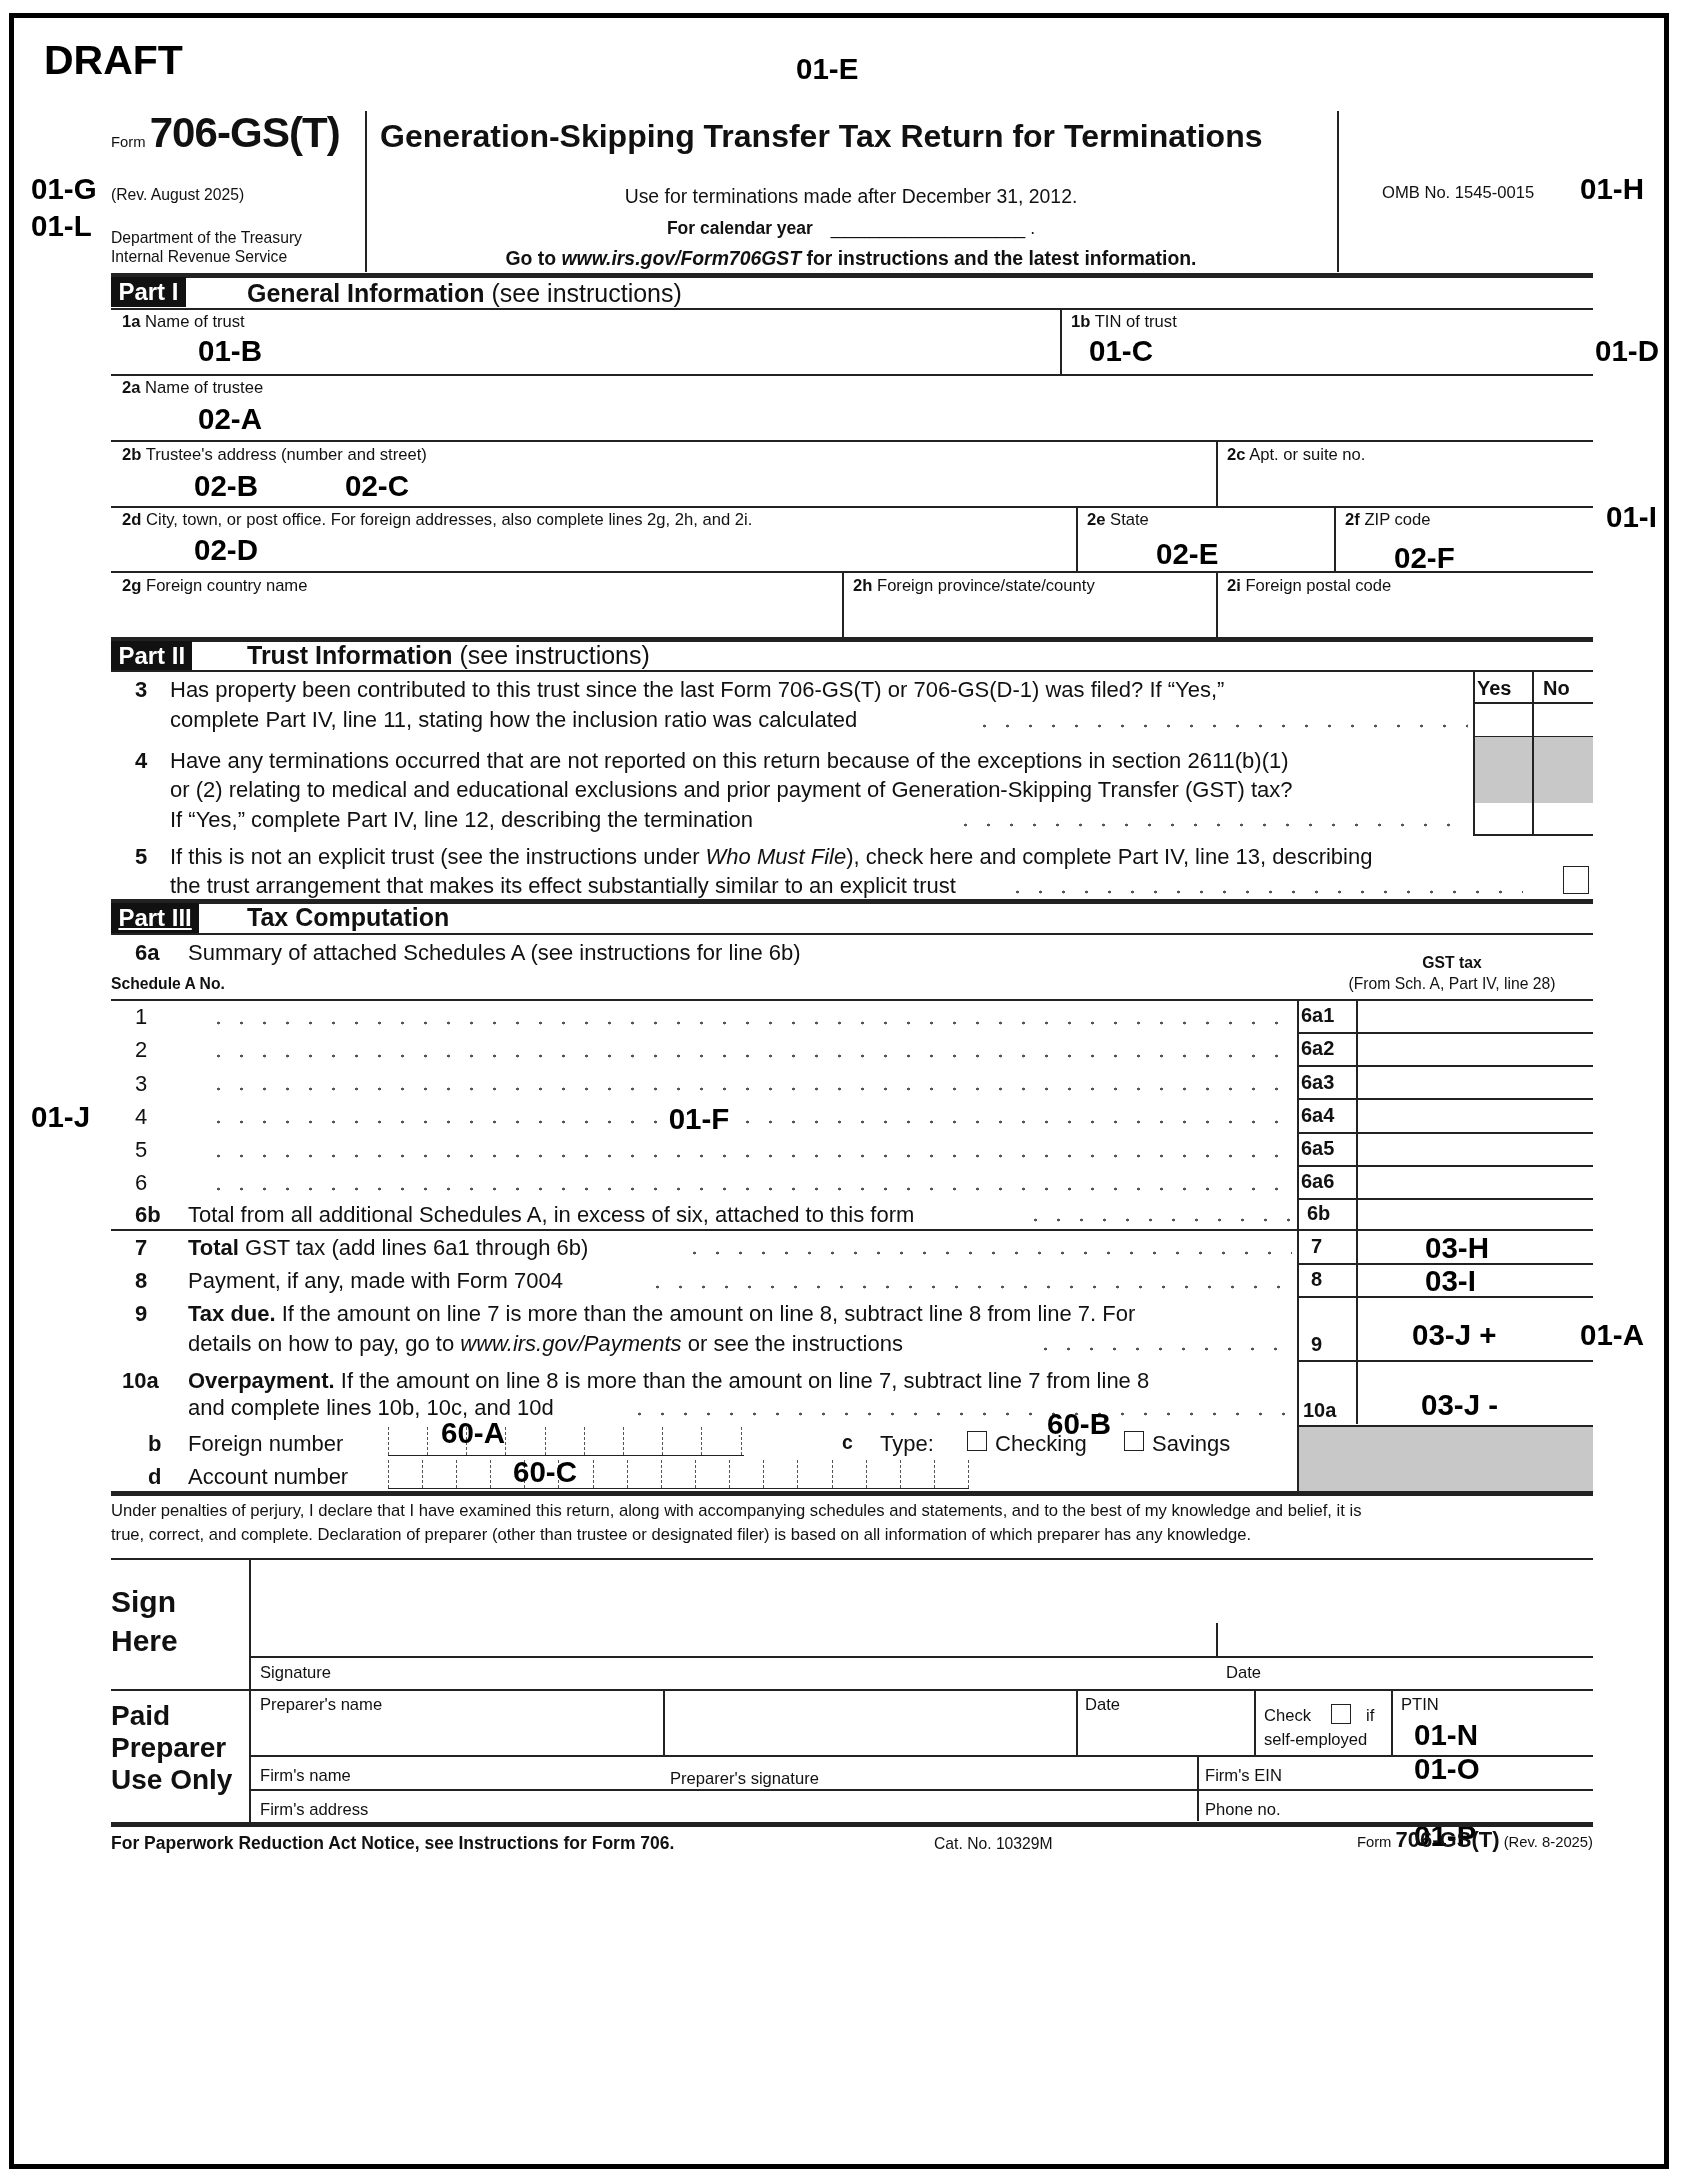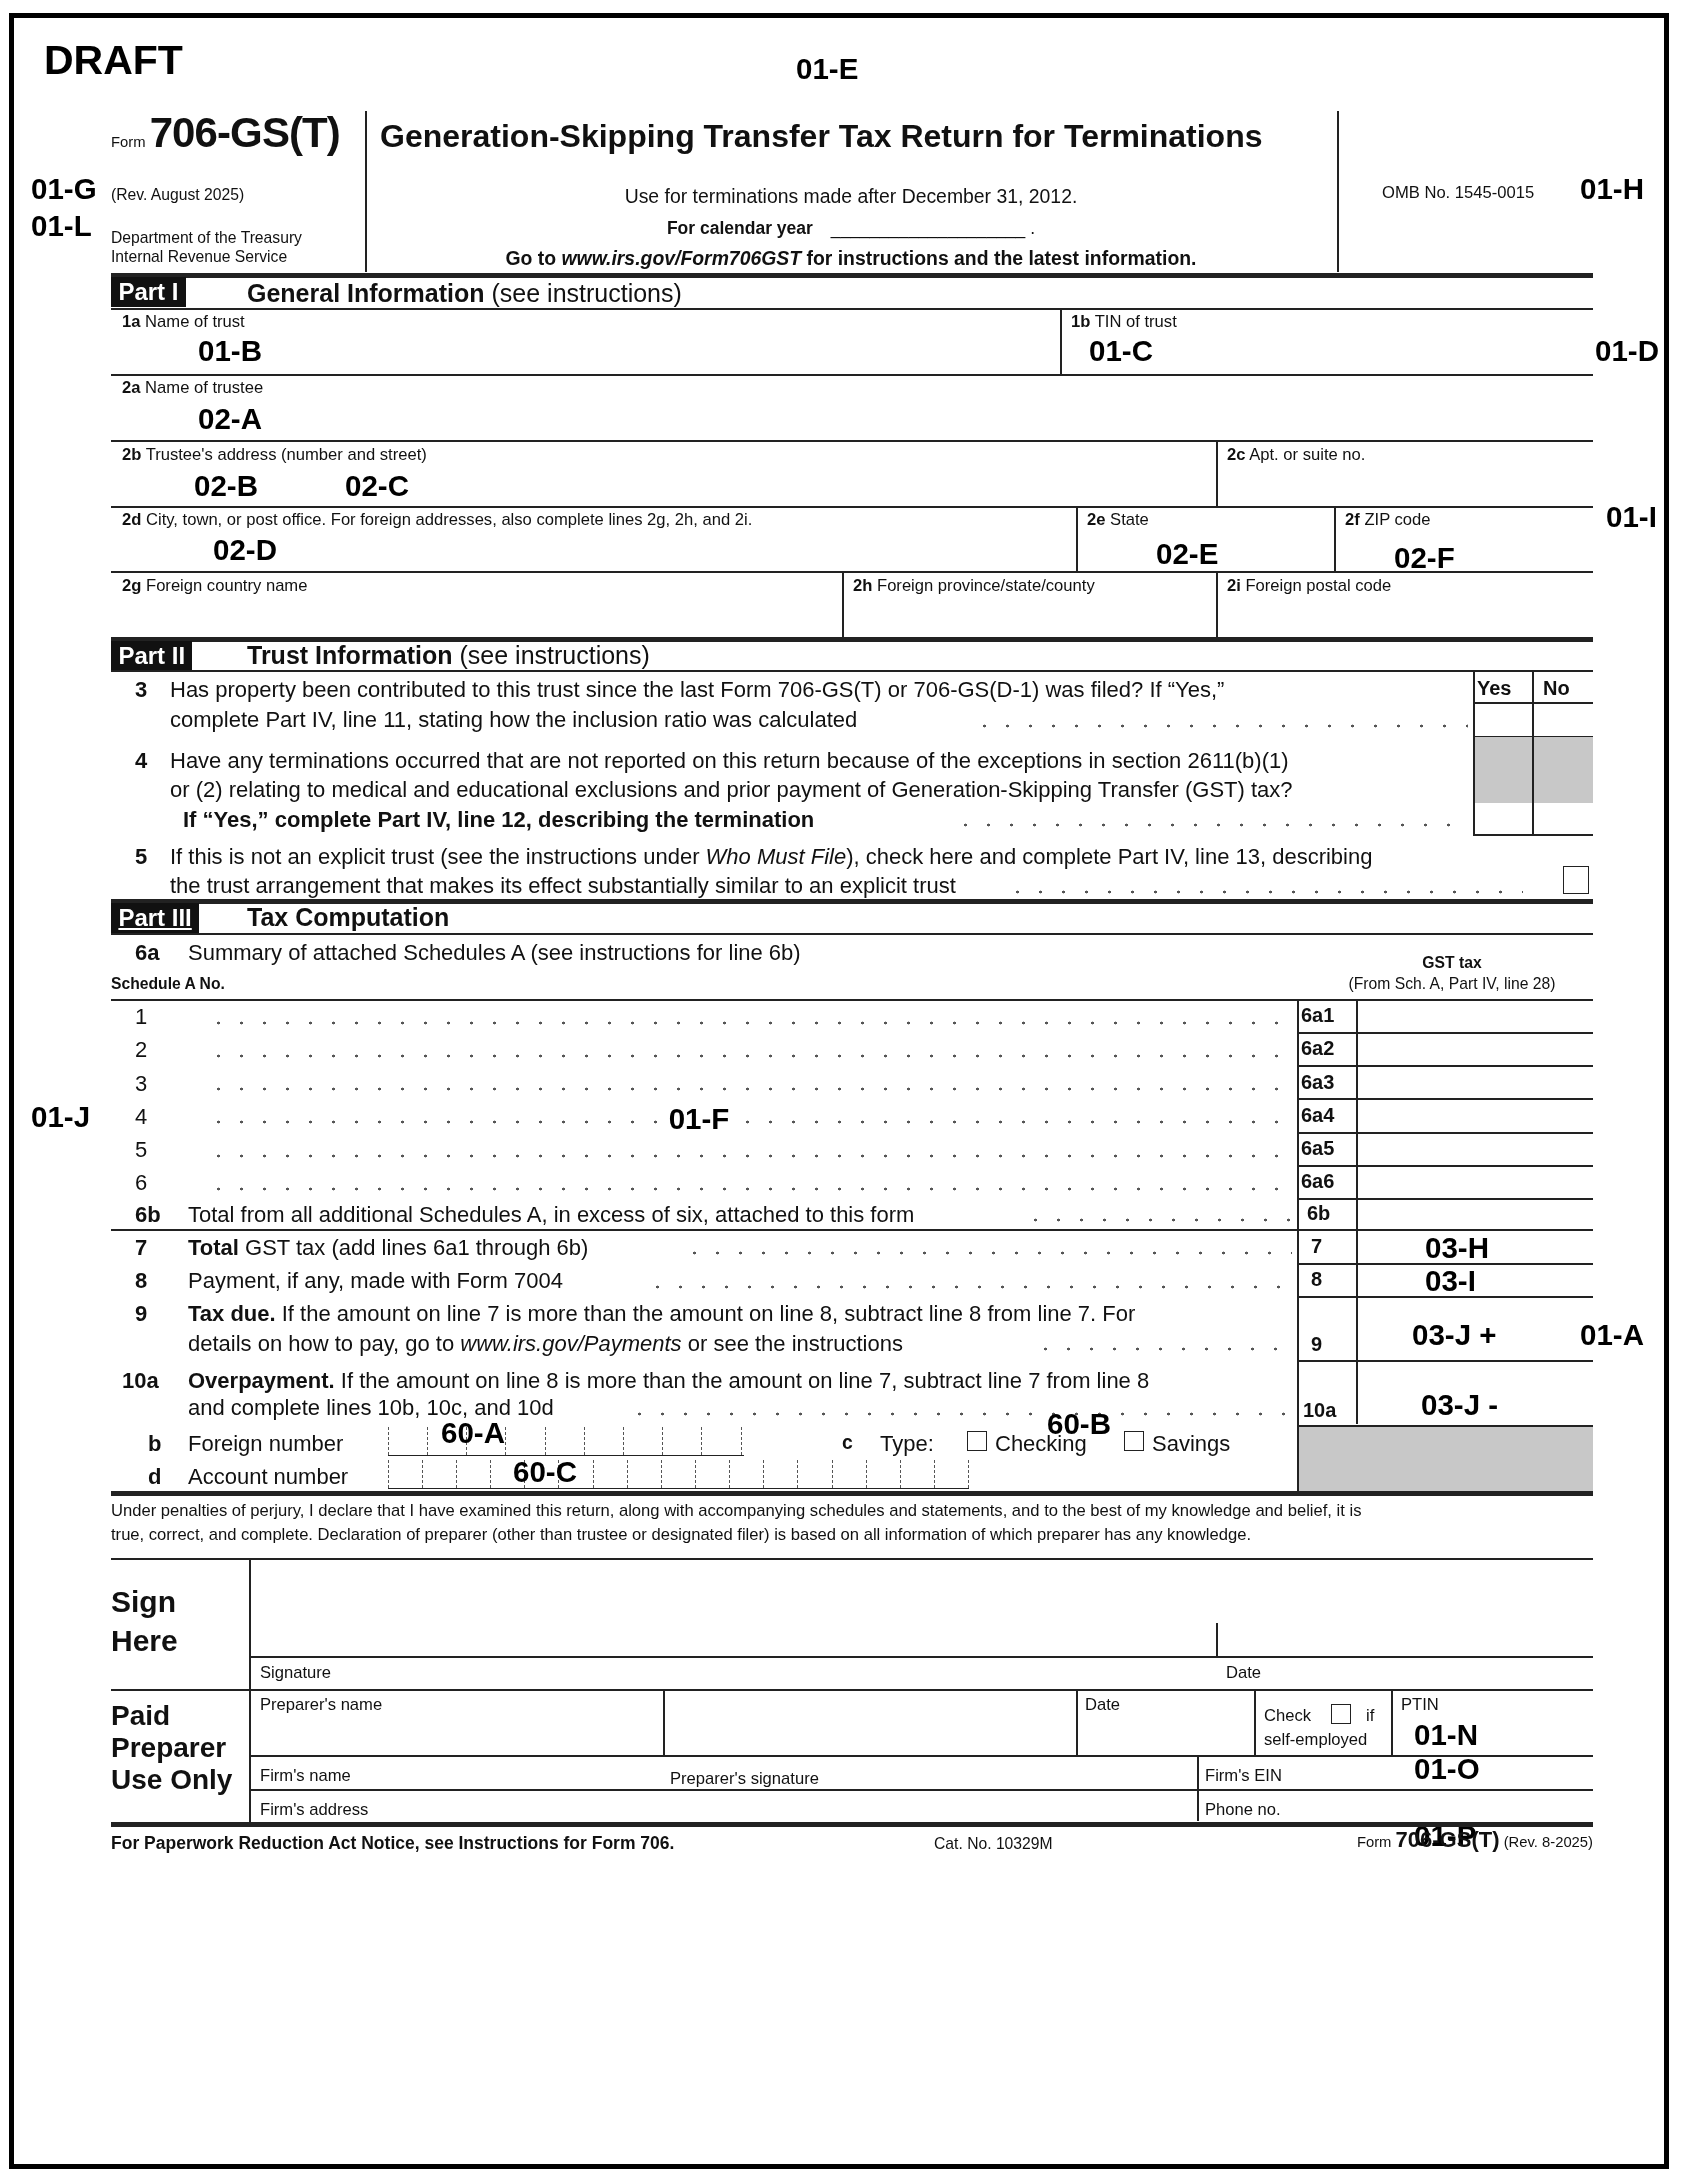--- a/index.html
+++ b/index.html
@@ -75,21 +75,21 @@
 <div class="hline" style="left:111px;top:440px;width:1482px;"></div>
 
 <div class="abs lbl" style="left:122px;top:445px;"><b>2b</b> <span>Trustee's address (number and street)</span></div>
 <div class="abs mk" style="left:194px;top:469px;">02-B</div>
 <div class="abs mk" style="left:345px;top:469px;">02-C</div>
 <div class="vline" style="left:1216px;top:440px;height:66px;"></div>
 <div class="abs lbl" style="left:1227px;top:445px;"><b>2c</b> <span>Apt. or suite no.</span></div>
 <div class="hline" style="left:111px;top:506px;width:1482px;"></div>
 
 <div class="abs lbl" style="left:122px;top:510px;"><b>2d</b> <span>City, town, or post office. For foreign addresses, also complete lines 2g, 2h, and 2i.</span></div>
-<div class="abs mk" style="left:194px;top:533px;margin-left:19px;">02-D</div>
+<div class="abs mk" style="left:194px;top:533px;">02-D</div>
 <div class="vline" style="left:1076px;top:506px;height:66px;"></div>
 <div class="abs lbl" style="left:1087px;top:510px;"><b>2e</b> <span>State</span></div>
 <div class="abs mk" style="left:1156px;top:537px;">02-E</div>
 <div class="vline" style="left:1334px;top:506px;height:66px;"></div>
 <div class="abs lbl" style="left:1345px;top:510px;"><b>2f</b> <span>ZIP code</span></div>
 <div class="abs mk" style="left:1394px;top:541px;">02-F</div>
 <div class="abs mk" style="left:1606px;top:500px;">01-I</div>
 <div class="hline" style="left:111px;top:571px;width:1482px;"></div>
 
 <div class="abs lbl" style="left:122px;top:576px;"><b>2g</b> <span>Foreign country name</span></div>
@@ -121,21 +121,21 @@
 <div class="hline" style="left:1473px;top:834px;width:120px;"></div>
 
 <div class="abs body" style="left:135px;top:677px;font-weight:bold;">3</div>
 <div class="abs body" style="left:170px;top:677px;">Has property been contributed to this trust since the last Form 706-GS(T) or 706-GS(D-1) was filed? If “Yes,”</div>
 <div class="abs body" style="left:170px;top:707px;">complete Part IV, line 11, stating how the inclusion ratio was calculated</div>
 <div class="dots" style="left:973px;top:724px;width:495px;"></div>
 
 <div class="abs body" style="left:135px;top:748px;font-weight:bold;">4</div>
 <div class="abs body" style="left:170px;top:748px;">Have any terminations occurred that are not reported on this return because of the exceptions in section 2611(b)(1)</div>
 <div class="abs body" style="left:170px;top:777px;">or (2) relating to medical and educational exclusions and prior payment of Generation-Skipping Transfer (GST) tax?</div>
-<div class="abs body" style="left:183px;top:807px;font-weight:bold;">If “Yes,” complete Part IV, line 12, describing the termination</div>
+<div class="abs body" style="left:170px;top:807px;">If “Yes,” complete Part IV, line 12, describing the termination</div>
 <div class="dots" style="left:954px;top:823px;width:513px;"></div>
 
 <div class="abs body" style="left:135px;top:844px;font-weight:bold;">5</div>
 <div class="abs body" style="left:170px;top:844px;"><span>If this is not an explicit trust (see the instructions under </span><i>Who Must File</i><span>), check here and complete Part IV, line 13, describing</span></div>
 <div class="abs body" style="left:170px;top:873px;">the trust arrangement that makes its effect substantially similar to an explicit trust</div>
 <div class="dots" style="left:1006px;top:890px;width:517px;"></div>
 <div class="chk" style="left:1563px;top:866px;width:26px;height:28px;"></div>
 <div class="hthick" style="left:111px;top:899px;width:1482px;"></div>
 
 <div class="partbox" style="left:111px;top:903px;text-decoration:underline;">Part III</div>

